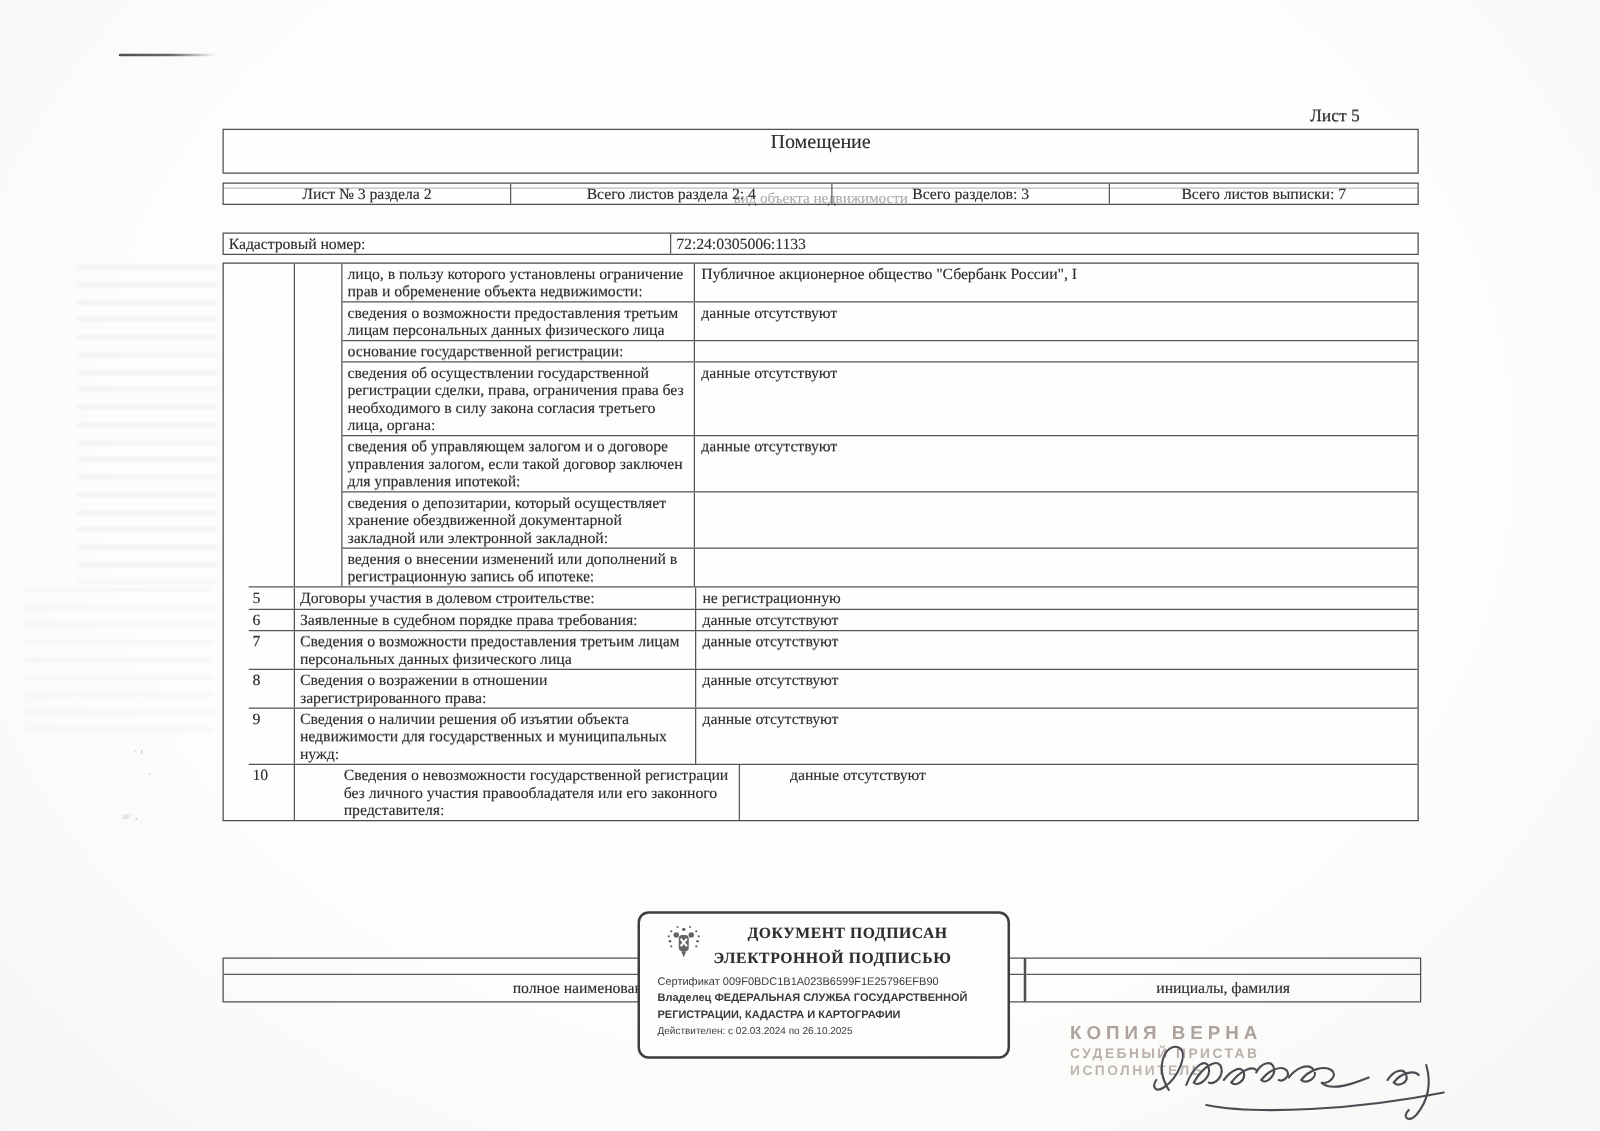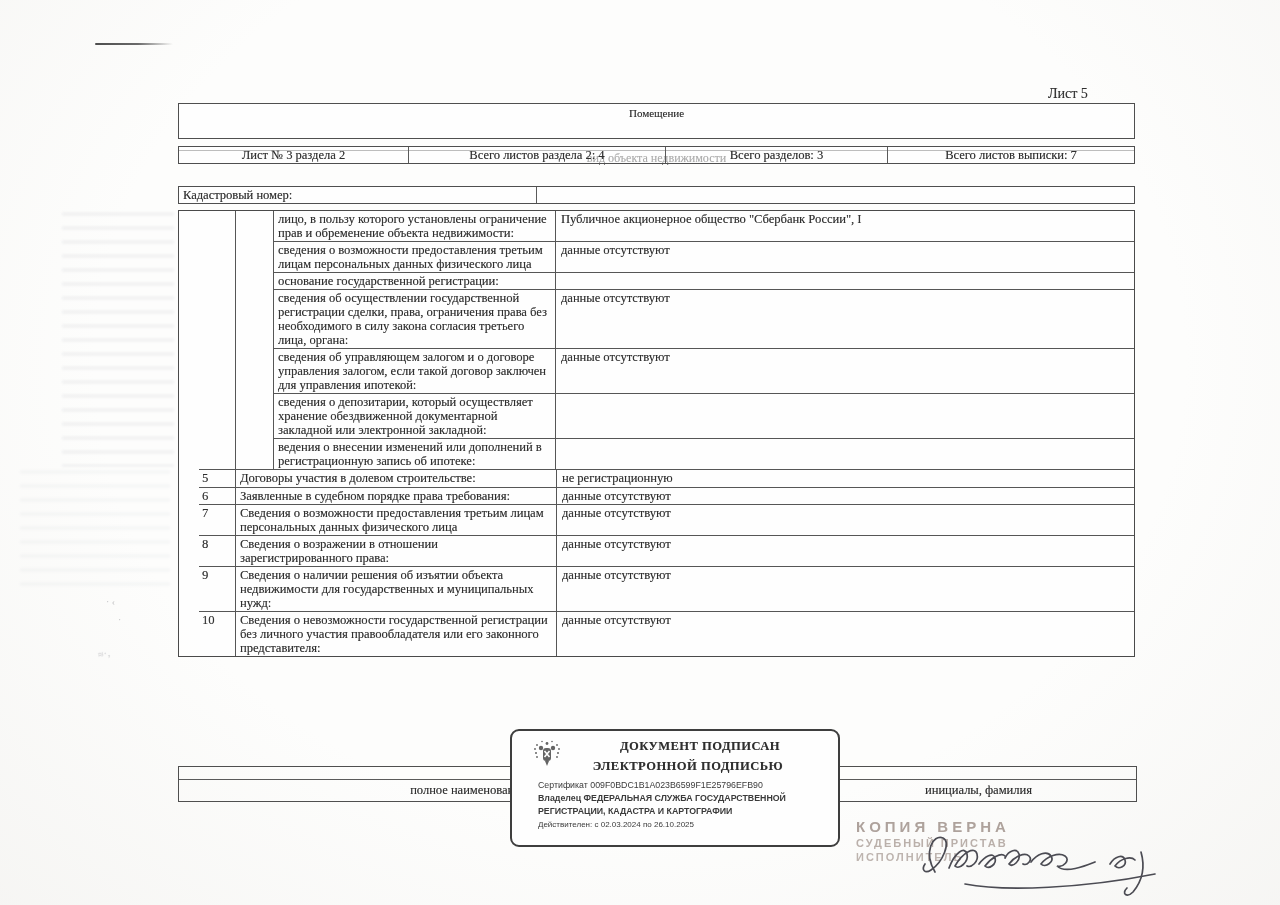--- a/index.html
+++ b/index.html
@@ -20,21 +20,21 @@
   .bleed-lines { background:repeating-linear-gradient(to bottom, rgba(122,132,152,0.14) 0 4px, rgba(122,132,152,0) 4px 14px); }
   .pencil-mark { position:absolute; color:#8a8a90; opacity:0.5; font-size:10px; filter:blur(0.4px); }
 
   .sheet-no { position:absolute; top:86px; left:1048px; font-size:14px; }
 
   
   .hbox { position:absolute; left:178px; width:957px; border:1px solid #4f4f4f; background:rgba(255,255,255,0.6); }
   .hbox .line { border-top:1px solid #5a5a5a; }
   .center { text-align:center; }
   .obj-type   { top:103px; height:36px; }
-  .obj-type .r1 { height:19px; font-size:11px; line-height:19px; }
+  .obj-type .r1 { height:19px; font-size:16px; line-height:19px; }
   .obj-type .r2 { height:16px; font-size:12px;  line-height:15px;margin-top:27px; }
   .hdr-cells { top:146px; height:18px; display:flex; }
   .hdr-cells .c { font-size:12.5px; line-height:16px; text-align:center; border-right:1px solid #5a5a5a; }
   .hdr-cells .c:last-child { border-right:none; }
   .date-row { top:167px; height:17px; font-size:12.5px; line-height:15px; padding-left:4px; }
   .kad-row  { top:186px; height:18px; display:flex; font-size:12.5px; line-height:16px; }
   .kad-row .k { width:358px; border-right:1px solid #5a5a5a; padding-left:4px; }
   .kad-row .v { flex:1; padding-left:4px; }
 
   
@@ -54,22 +54,22 @@
   .nrow .val { flex:1; padding:1px 3px 1px 5px; }
 
   
   .sigbox { position:absolute; top:766px; height:36px; border:1px solid #4f4f4f; }
   .sigbox .blank { height:13px; border-bottom:1px solid #5a5a5a; }
   .sigbox .cap { font-size:12.5px; text-align:center; line-height:20px; }
   .sig-left  { left:178px; width:642px; }
   .sig-right { left:820px; width:317px; }
 
   
-  .estamp { position:absolute; left:510px; top:729px; width:330px; height:118px;
-    border:2px solid #3e3e3e; border-radius:9px; background:#fefefe; padding:7px 10px 0 26px; }
+  .estamp { position:absolute; left:510px; top:729px; width:298px; height:118px;
+    border:2px solid #3e3e3e; border-radius:9px; background:#fefefe; padding:7px 10px 0 14px; }
   .estamp .t1 { text-align:center; font-size:12.5px; font-weight:600; letter-spacing:0.5px; padding-left:34px; line-height:17px; }
   .estamp .t2 { text-align:center; font-size:12.5px; font-weight:600; letter-spacing:0.5px; padding-left:10px; line-height:17px; margin-top:3px; }
   .estamp .s  { font-size:8.8px; line-height:13px; color:#3a3a3a; font-family:"Liberation Sans",sans-serif; }
   .estamp .cert { margin-top:4px; }
   .eagle { position:absolute; left:20px; top:8px; width:30px; height:36px; opacity:0.85; }
 
   
   .copy-stamp { position:absolute; left:856px; top:818px; color:rgba(148,132,124,0.75);
     font-family:"Liberation Sans",sans-serif; font-weight:700; filter:blur(0.5px); }
   .copy-stamp .l1 { font-size:15px; letter-spacing:4px; }
@@ -99,20 +99,21 @@
   <div class="hbox hdr-cells">
     <div class="c txt" style="width:230px;">Лист № 3 раздела 2</div>
     <div class="c txt" style="width:257px;">Всего листов раздела 2: 4</div>
     <div class="c txt" style="width:222px;">Всего разделов: 3</div>
     <div class="c txt" style="flex:1;">Всего листов выписки: 7</div>
   </div>
 
 
   <div class="hbox kad-row">
     <div class="k txt">Кадастровый номер:</div>
+    <div class="v txt">72:24:0305006:1133</div>
   </div>
 
   <div class="doc-table">
     <div class="cont-sec">
       <div class="strip a"></div>
       <div class="strip b"></div>
       <div class="cont-rows">
         <div class="crow" style="min-height:30px;">
           <div class="lab txt">лицо, в пользу которого установлены ограничение прав и обременение объекта недвижимости:</div>
           <div class="val txt">Публичное акционерное общество "Сбербанк России", I</div>
@@ -161,21 +162,21 @@
     <div class="nrow" style="min-height:31px;">
       <div class="num txt">8</div>
       <div class="lab txt">Сведения о возражении в отношении зарегистрированного права:</div>
       <div class="val txt">данные отсутствуют</div>
     </div>
     <div class="nrow" style="min-height:45px;">
       <div class="num txt">9</div>
       <div class="lab txt">Сведения о наличии решения об изъятии объекта недвижимости для государственных и муниципальных нужд:</div>
       <div class="val txt">данные отсутствуют</div>
     </div>
-    <div class="nrow" style="min-height:42px;">
+    <div class="nrow" style="min-height:42px;gap:35px;">
       <div class="num txt">10</div>
       <div class="lab txt">Сведения о невозможности государственной регистрации без личного участия правообладателя или его законного представителя:</div>
       <div class="val txt">данные отсутствуют</div>
     </div>
   </div>
 
   <div class="sigbox sig-left">
     <div class="blank"></div>
     <div class="cap txt">полное наименование должности</div>
   </div>

